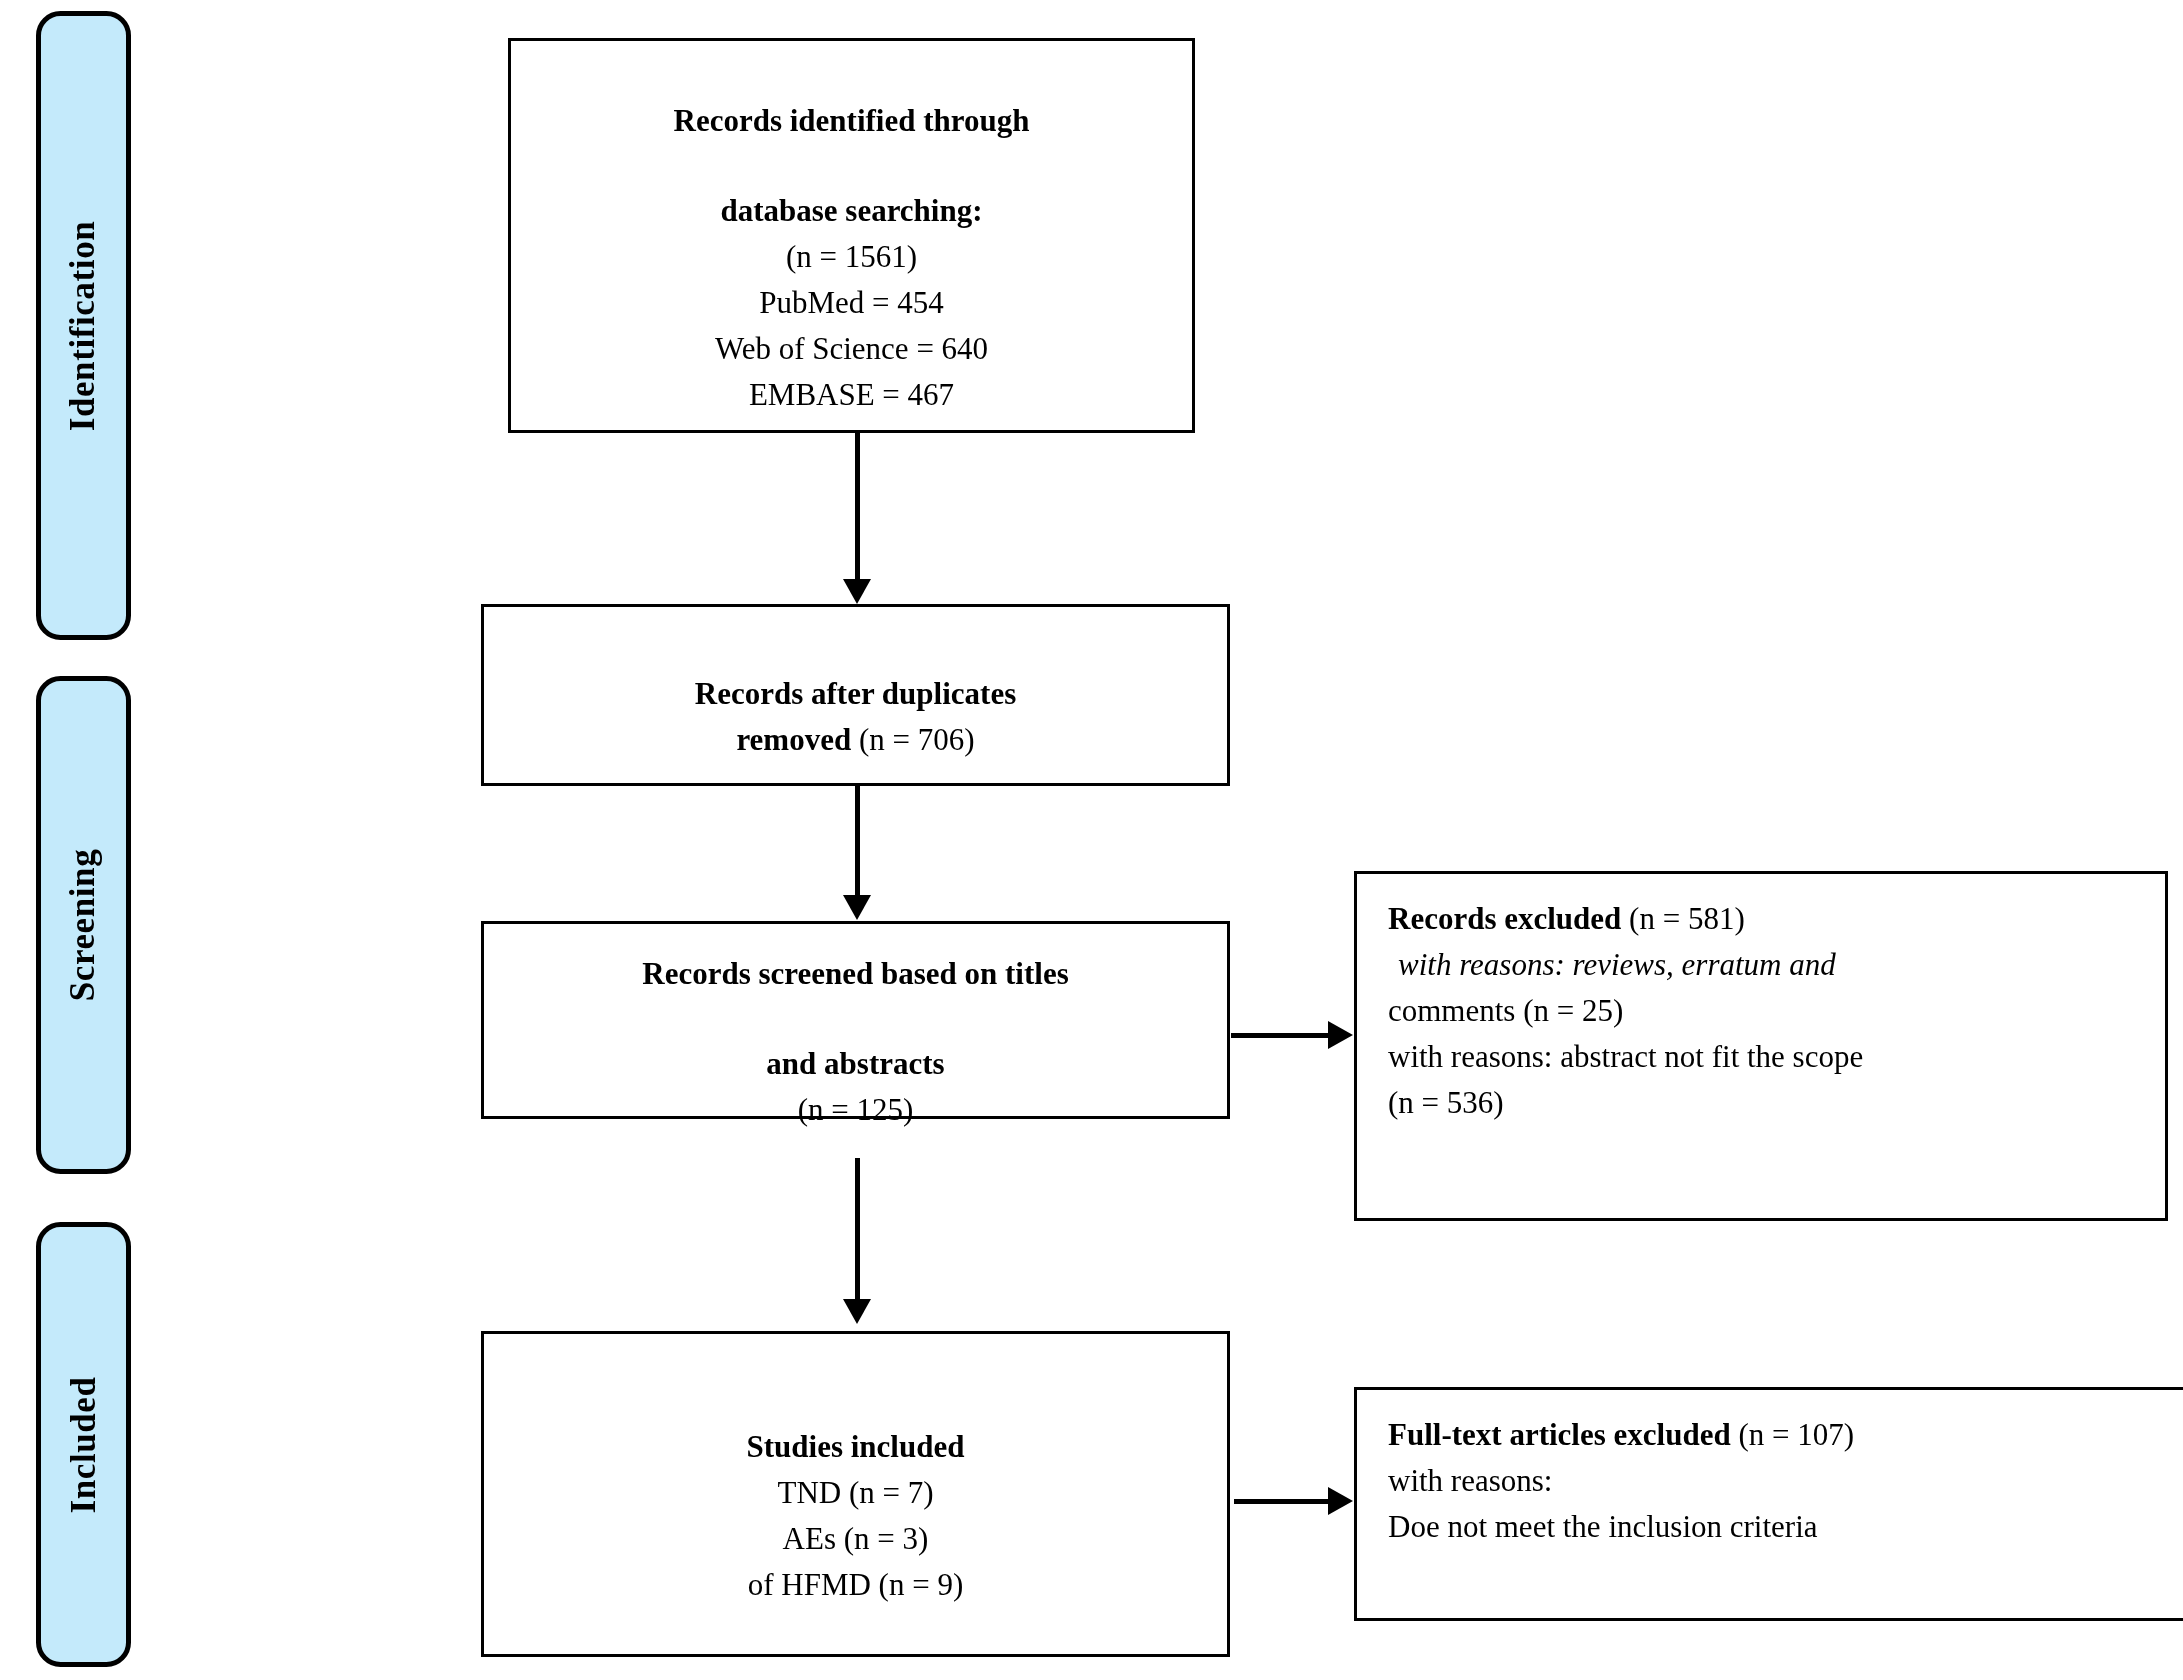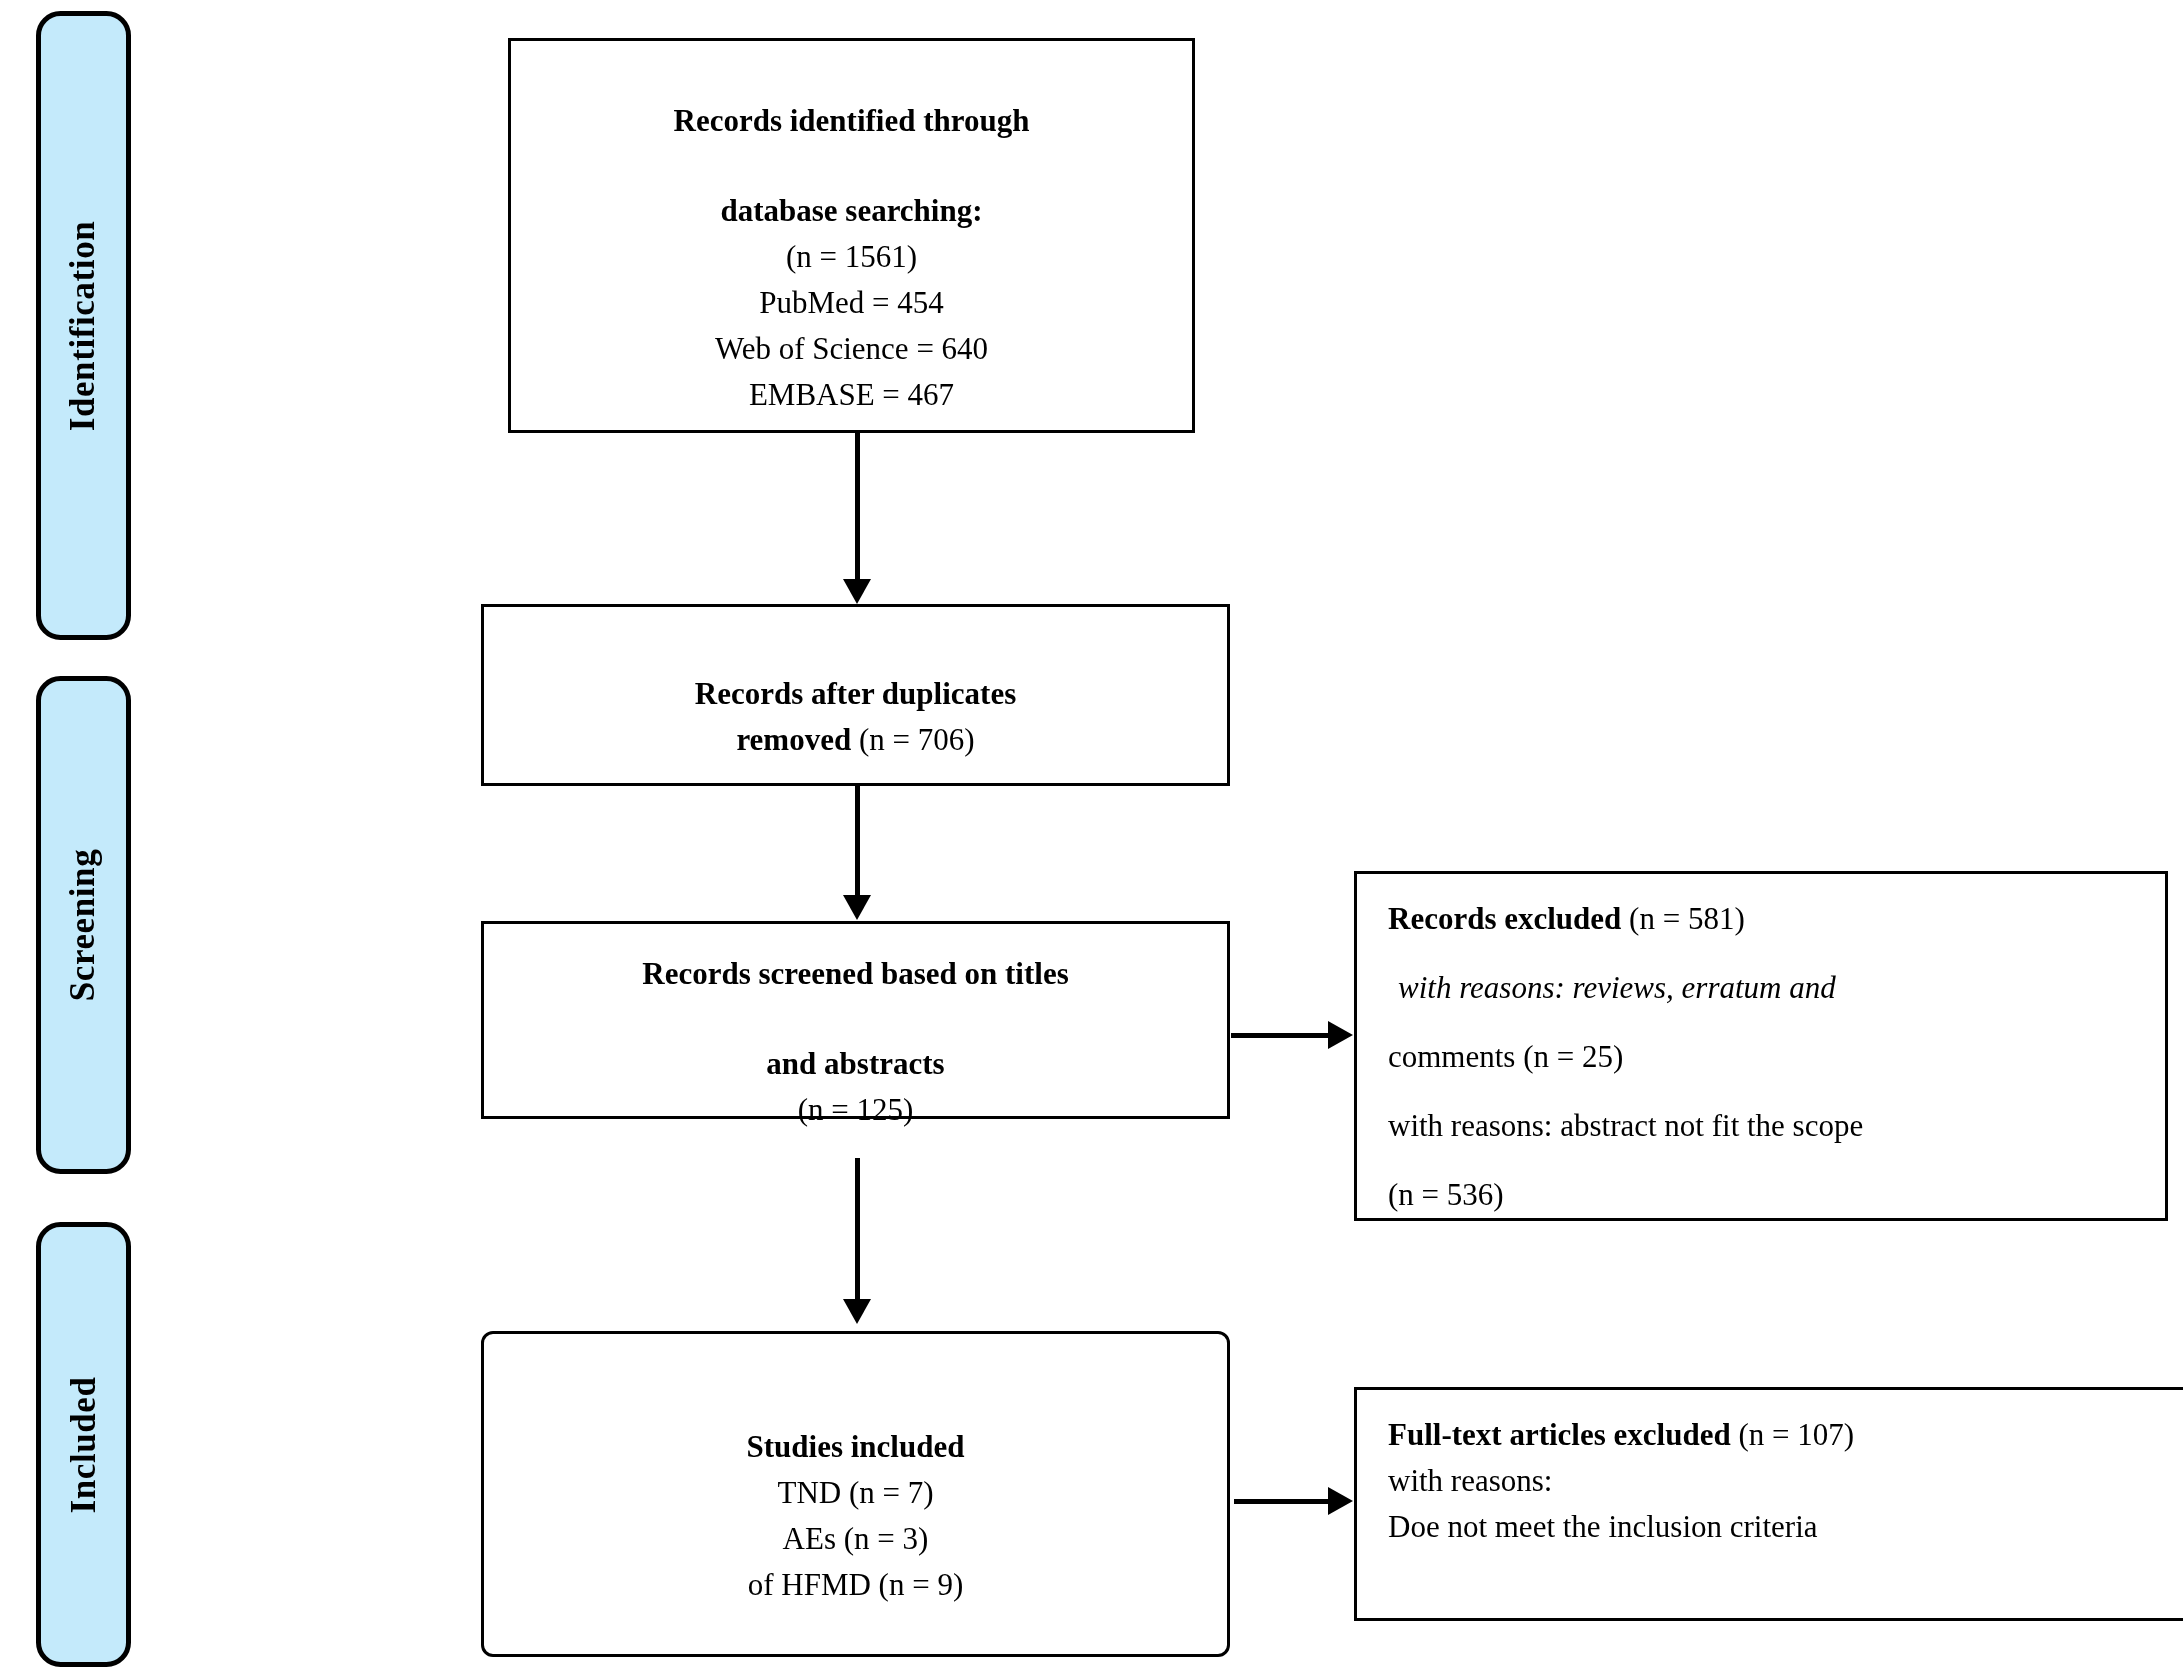--- a/index.html
+++ b/index.html
@@ -86,32 +86,32 @@
 
   <div class="fbox" style="left:481px; top:921px; width:749px; height:198px;">
     <div class="line b">Records screened based on titles</div>
     <div class="line b">and abstracts</div>
     <div class="line">(n = 125)</div>
   </div>
 
   <div class="stem-h" style="left:1231px; top:1033px; width:98px;"></div>
   <div class="head-right" style="left:1328px; top:1021px;"></div>
 
-  <div class="fbox leftalign" style="left:1354px; top:871px; width:814px; height:350px;gap:23px;">
+  <div class="fbox leftalign" style="left:1354px; top:871px; width:814px; height:350px;">
     <div class="line"><span class="b">Records excluded</span><span> (n = 581)</span></div>
     <div class="line indent"> with reasons: reviews, erratum and</div>
     <div class="line">comments (n = 25)</div>
     <div class="line">with reasons: abstract not fit the scope</div>
     <div class="line">(n = 536)</div>
   </div>
 
   <div class="stem-v" style="left:855px; top:1158px; height:142px;"></div>
   <div class="head-down" style="left:843px; top:1299px;"></div>
 
-  <div class="fbox" style="left:481px; top:1331px; width:749px; height:326px;border-radius:12px;">
+  <div class="fbox" style="left:481px; top:1331px; width:749px; height:326px;">
     <div class="line b">Studies included</div>
     <div class="line">TND (n = 7)</div>
     <div class="line">AEs (n = 3)</div>
     <div class="line">of HFMD (n = 9)</div>
   </div>
 
   <div class="stem-h" style="left:1234px; top:1499px; width:95px;"></div>
   <div class="head-right" style="left:1328px; top:1487px;"></div>
 
   <div class="fbox leftalign" style="left:1354px; top:1387px; width:958px; height:234px;">

